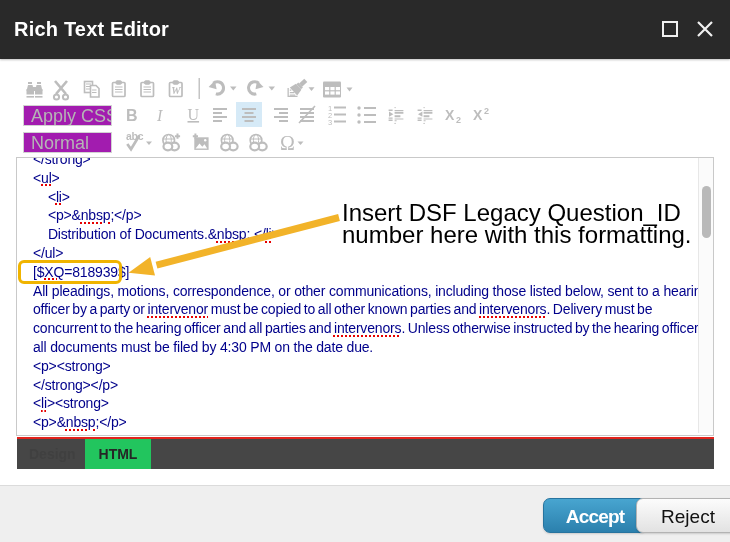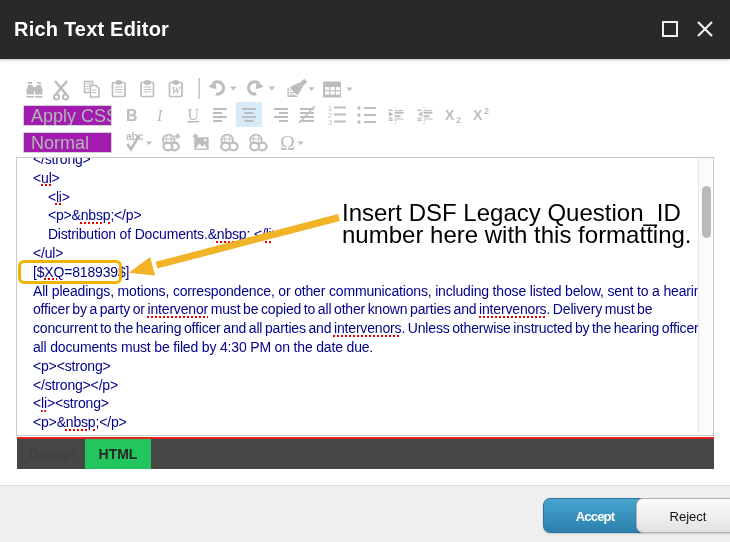--- a/index.html
+++ b/index.html
@@ -17,21 +17,21 @@
   #annot{left:325px;top:44px;font-size:24px;line-height:22px;color:#000;}
   #sbtrack{right:0;top:0;width:14px;height:275px;background:#fbfbfb;border-left:1px solid #e7e7e7;}
   #sbthumb{right:2px;top:28px;width:9px;height:52px;border-radius:5px;background:#b9b9b9;}
   
   #redline{left:17px;top:437px;width:697px;height:2px;background:#e2231c;}
   #tabbar{left:17px;top:439px;width:697px;height:30px;background:#464646;}
   #tabdesign{left:29px;top:446px;font-size:14px;font-weight:bold;color:#404040;}
   #tabhtml{left:85px;top:439px;width:66px;height:30px;background:#22c55e;color:#262626;font-size:14px;font-weight:bold;text-align:center;line-height:30px;}
   
   #footer{left:0;top:485px;width:730px;height:57px;background:#efefef;border-top:1px solid #dbdbdb;box-sizing:border-box;}
-  .btn{top:498px;width:104px;height:35px;border-radius:7px;box-sizing:border-box;text-align:center;line-height:36px;font-size:13px;box-shadow:0 1px 2px rgba(0,0,0,.15);}
+  .btn{top:498px;width:104px;height:35px;border-radius:7px;box-sizing:border-box;text-align:center;line-height:36px;font-size:19px;box-shadow:0 1px 2px rgba(0,0,0,.15);}
   #accept{left:543px;background:linear-gradient(#48a5d0,#2b80ad);border:1px solid #27749f;color:#fff;font-weight:bold;letter-spacing:-0.8px;}
   #reject{left:636px;background:linear-gradient(#fcfcfc,#e2e2e2);border:1px solid #b3b3b3;color:#111;}
   
   .tbinput{left:23px;width:89px;height:21px;border:1px solid #d2d2d2;color:#b5b5b5;font-size:18px;line-height:21px;padding-left:7px;box-sizing:border-box;background:#a21caf;white-space:nowrap;overflow:hidden;}
 </style>
 </head>
 <body>
 <div class="abs" id="hdr"></div>
 <div class="abs" id="title">Rich Text Editor</div>
 <svg class="abs" style="left:655px;top:14px" width="70" height="30" viewBox="0 0 70 30">

